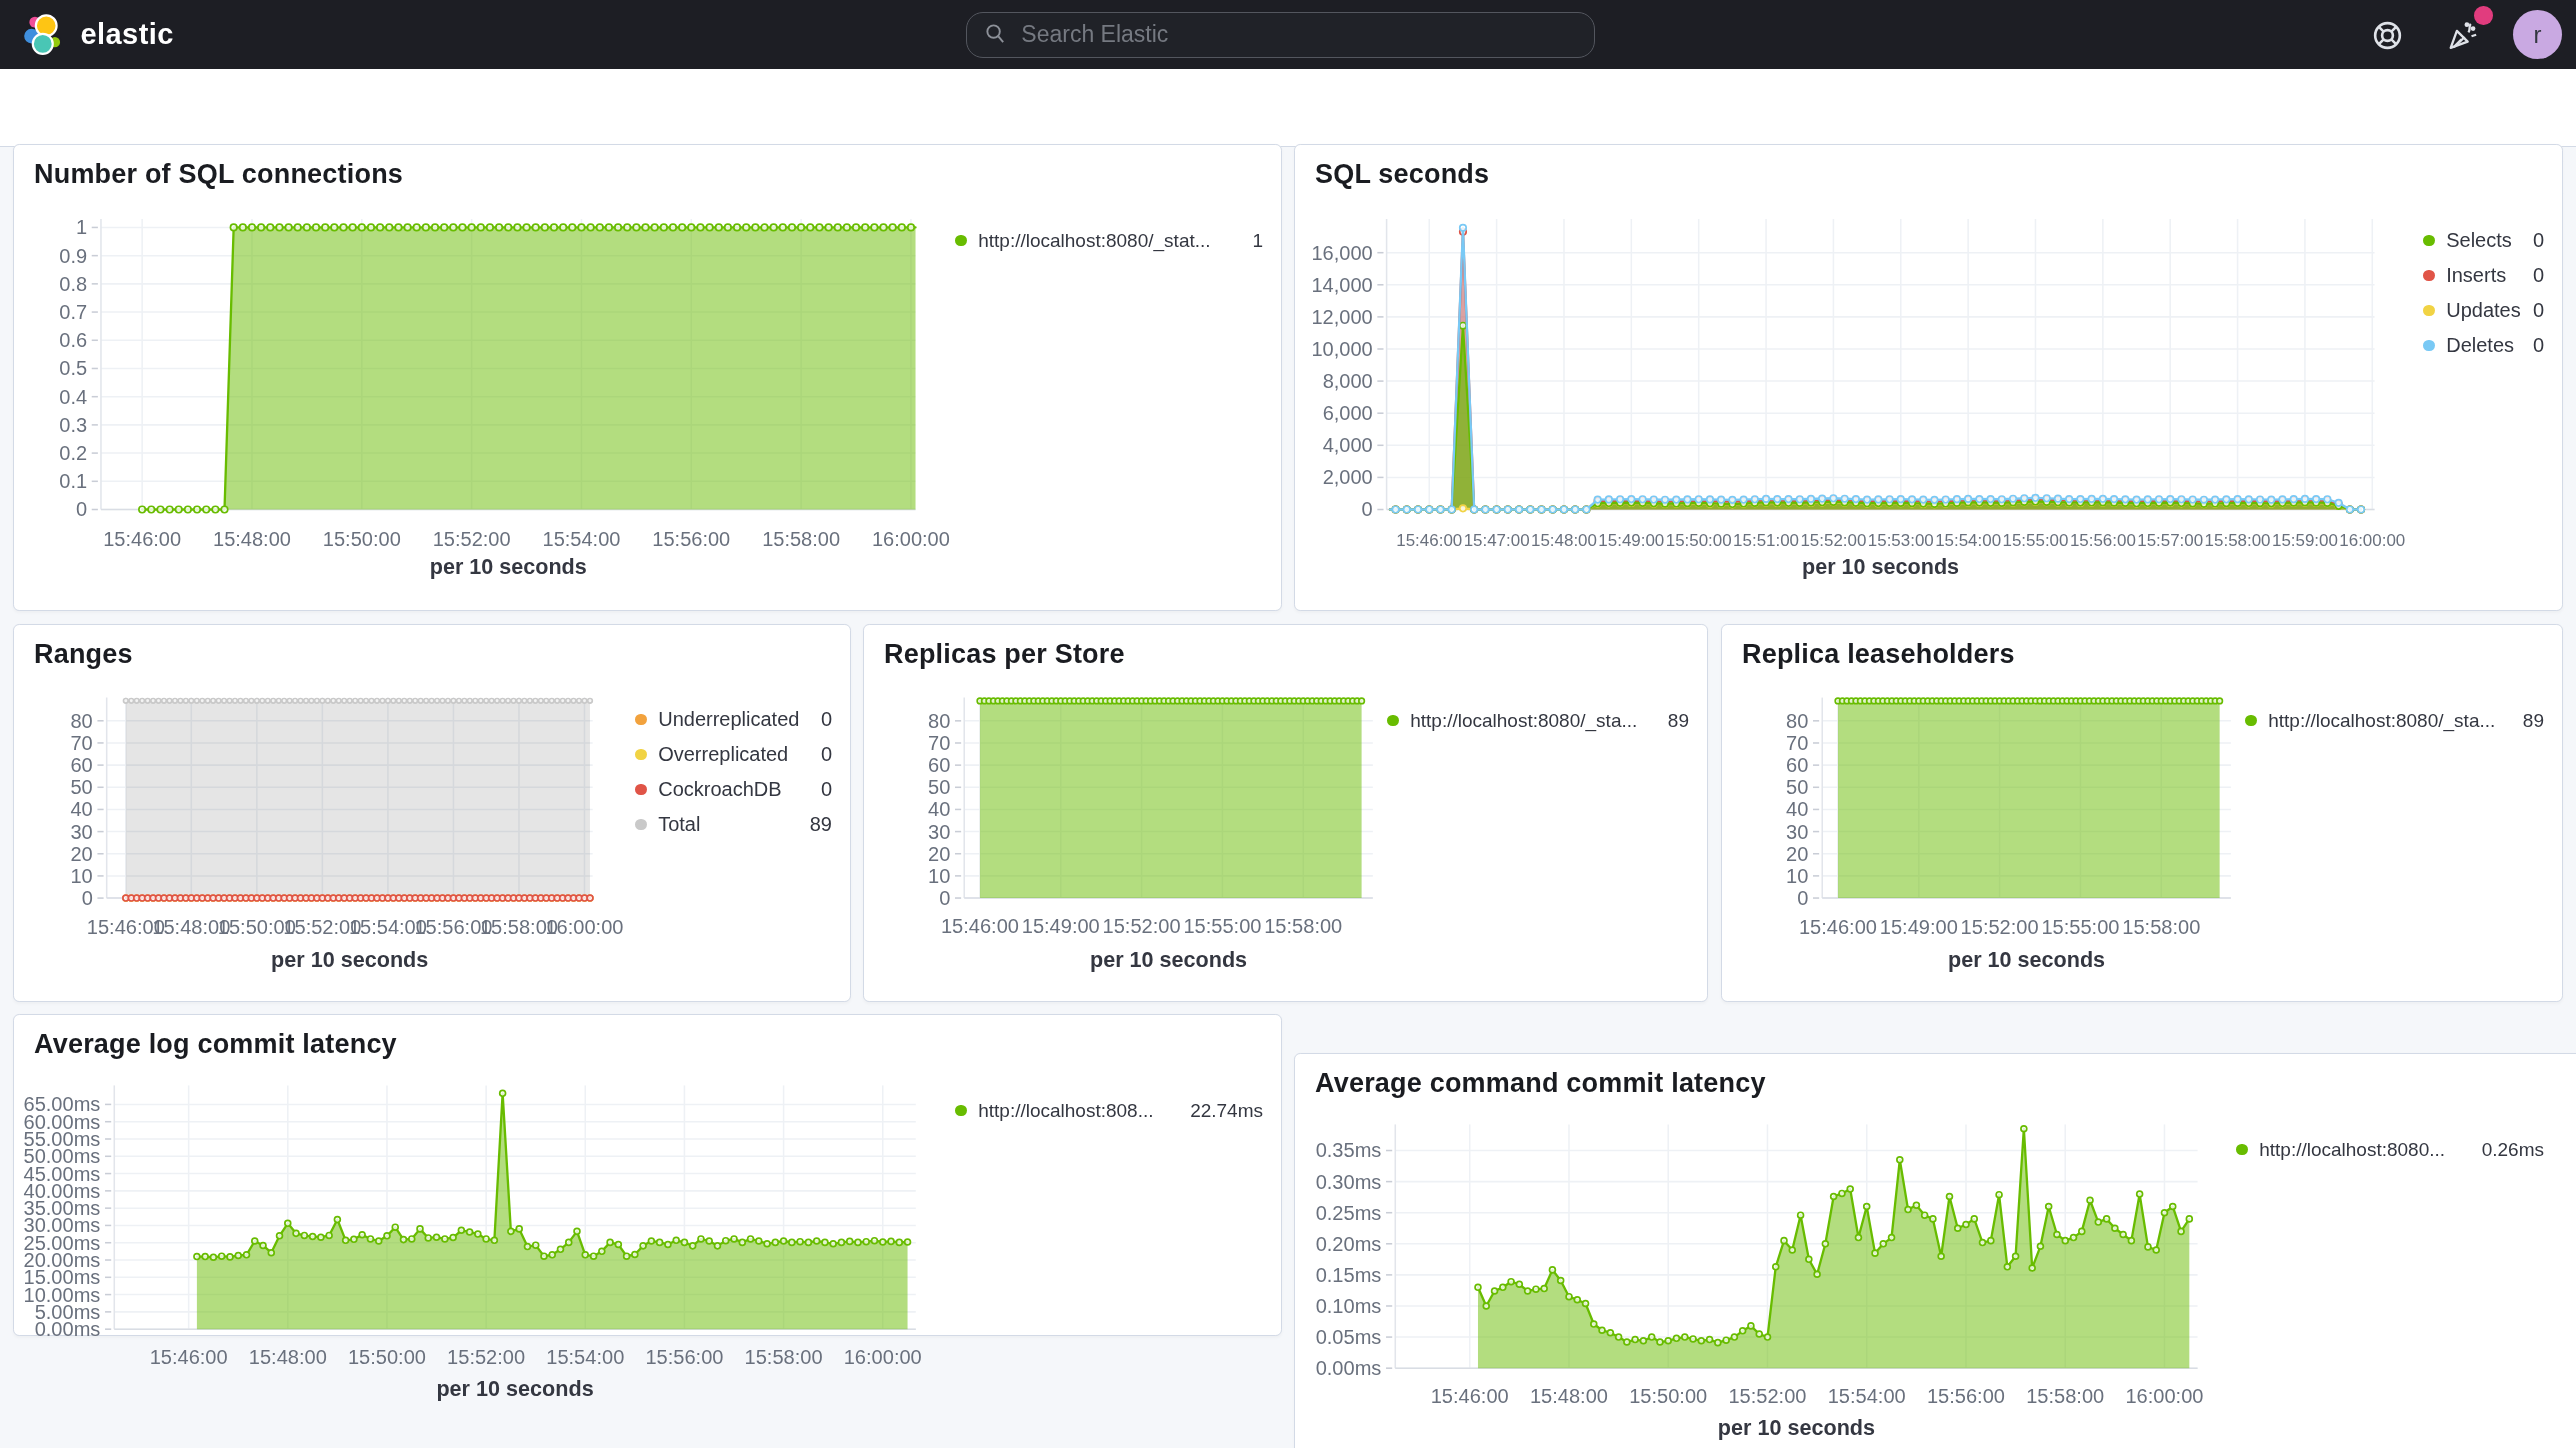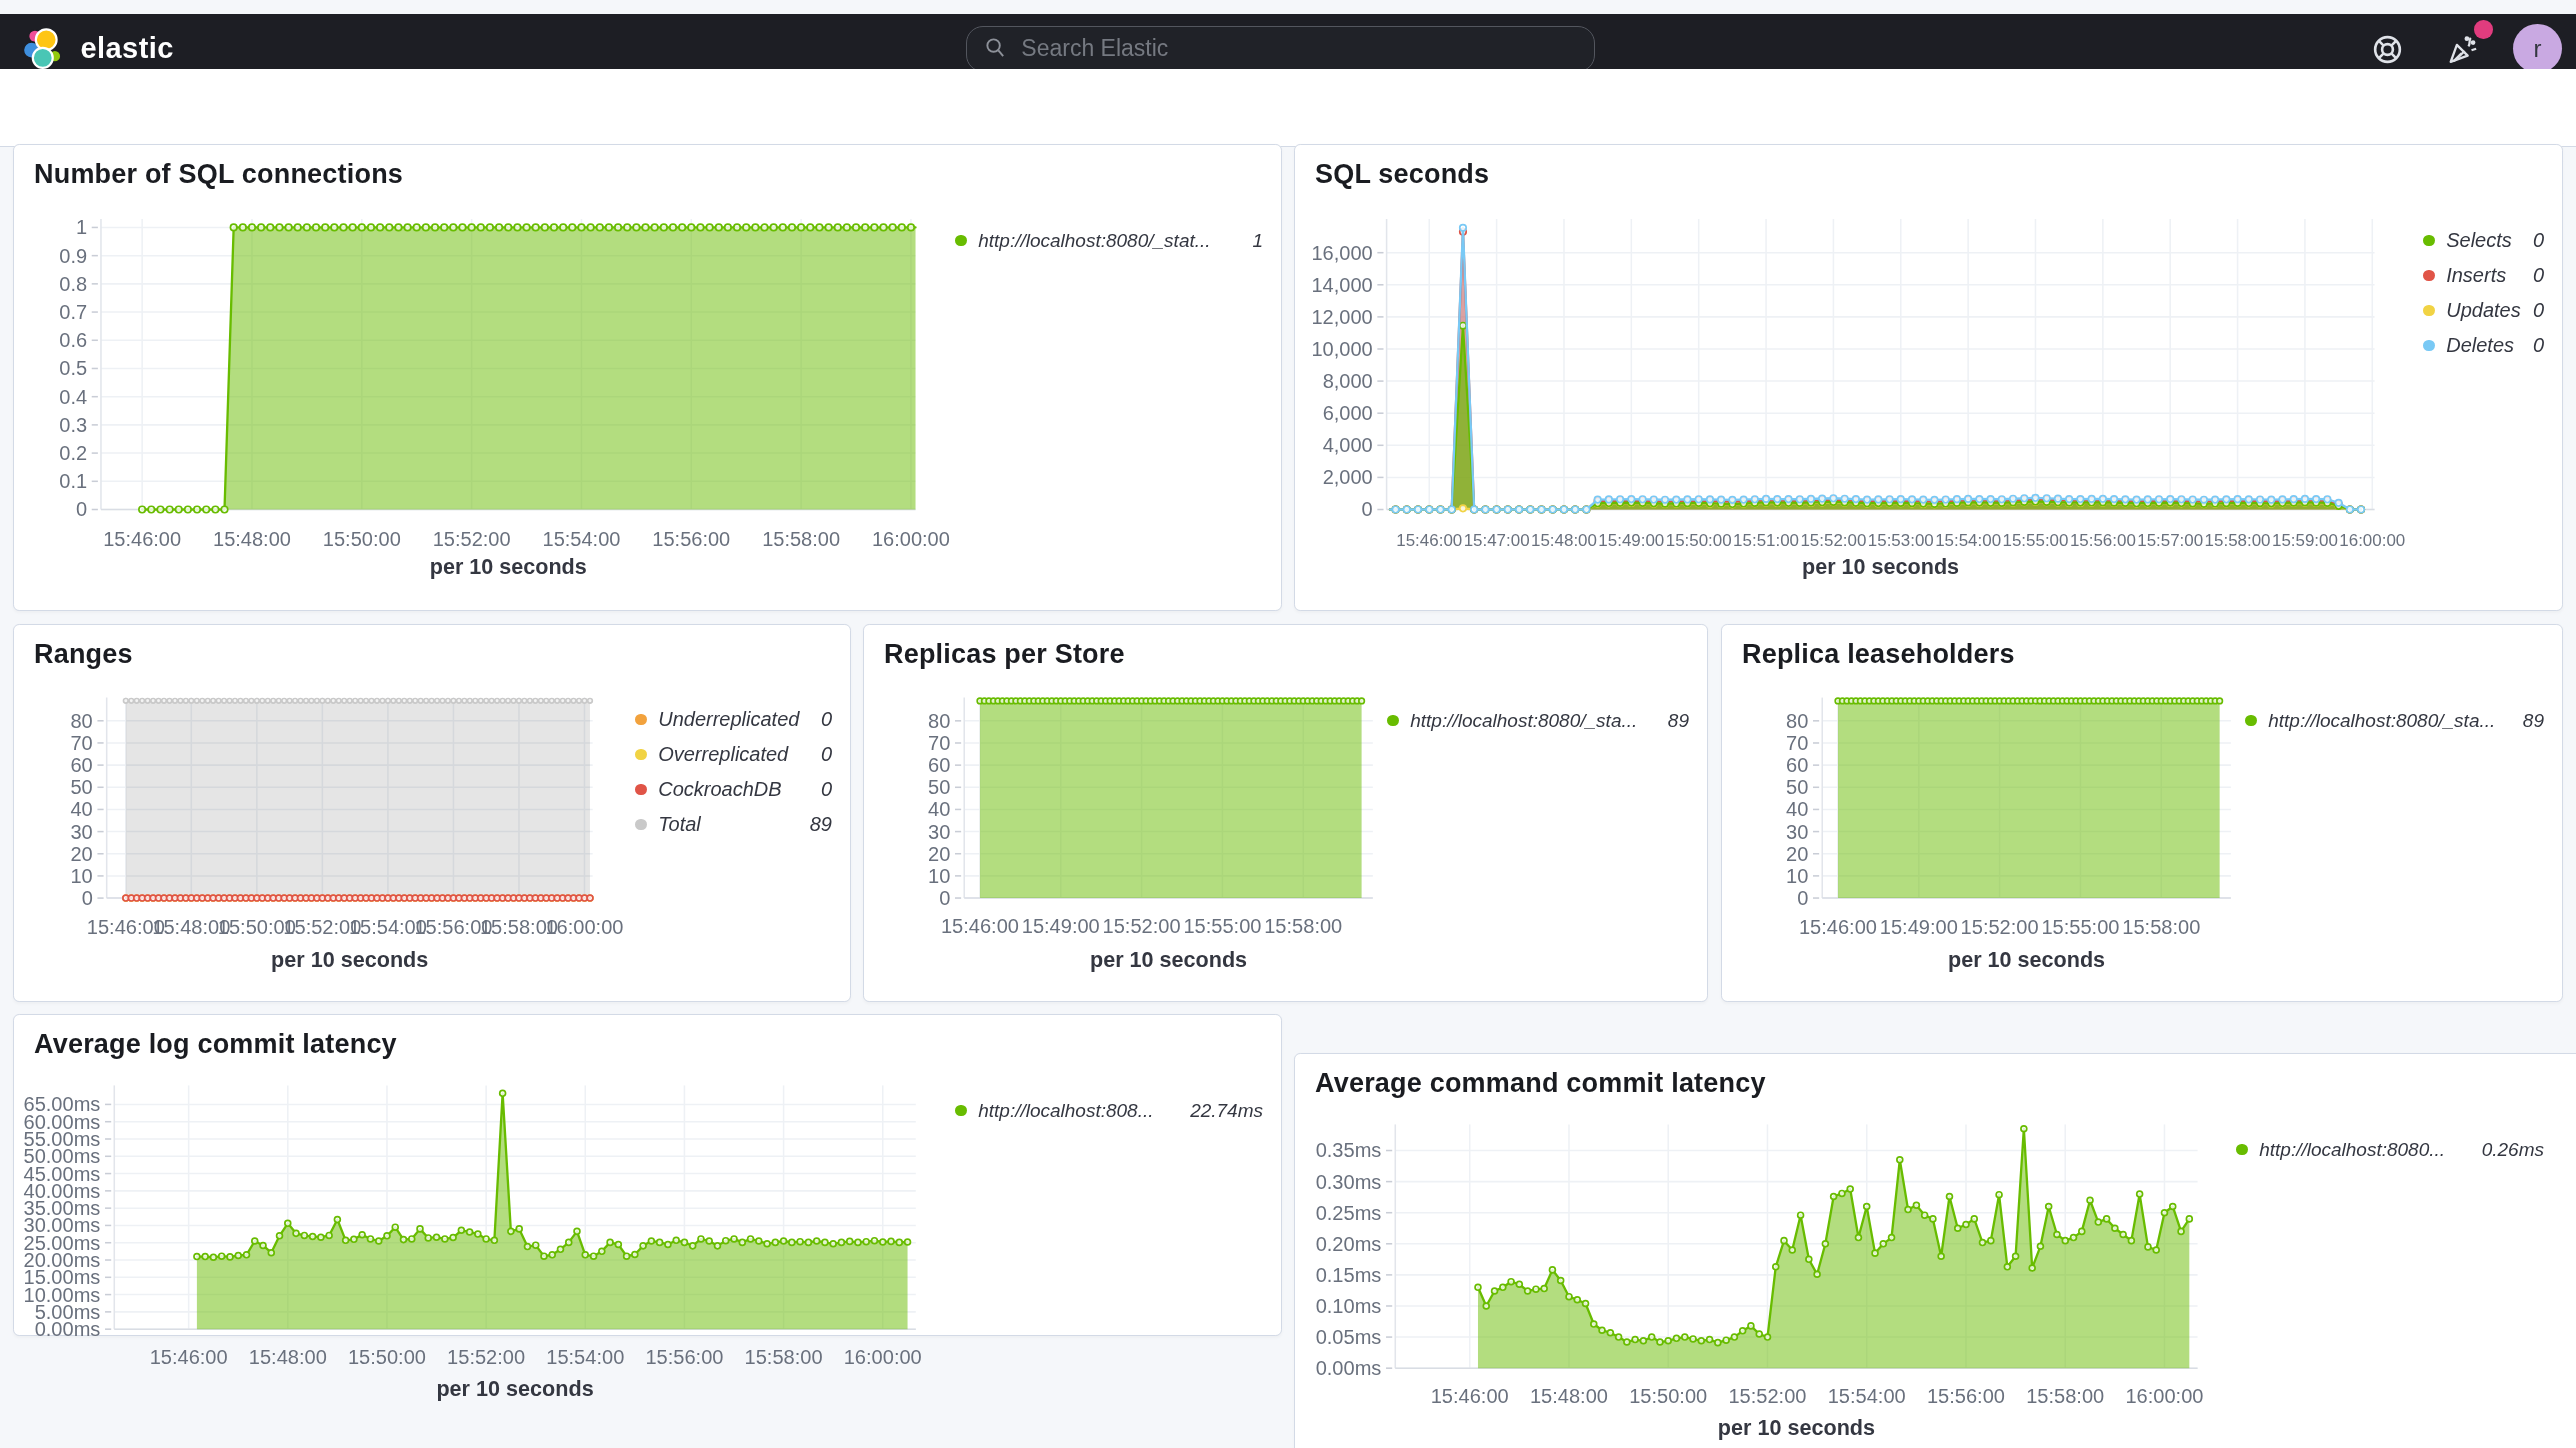--- a/index.html
+++ b/index.html
@@ -3,21 +3,21 @@
 <meta charset="utf-8">
 <style>
   html,body{margin:0;padding:0;}
   body{
     width:2576px;height:1448px;position:relative;overflow:hidden;
     background:#F5F7FA;
     font-family:"Liberation Sans","DejaVu Sans",sans-serif;
     -webkit-font-smoothing:antialiased;
   }
   
-  #topbar{position:absolute;left:0;top:0;width:2576px;height:69px;background:#1D1E24;margin-top:14px;}
+  #topbar{position:absolute;left:0;top:0;width:2576px;height:69px;background:#1D1E24;}
   #brand{position:absolute;left:21.6px;top:10.8px;display:flex;align-items:center;gap:14px;}
   #brand .word{color:#fff;font-size:29px;font-weight:600;letter-spacing:0.4px;}
   #searchbox{
     position:absolute;left:966px;top:11.6px;width:629px;height:46px;box-sizing:border-box;
     background:#202228;border:1.5px solid #53565E;border-radius:17px;
     display:flex;align-items:center;padding:0 17px;gap:12.3px;
   }
   #searchbox input{
     background:transparent;border:none;outline:none;color:#A6AAB3;
     font-size:23px;width:100%;font-family:inherit;
@@ -60,21 +60,21 @@
   .panel{
     position:absolute;background:#fff;border:1.2px solid #D3DAE6;border-radius:6.2px;
     box-shadow:0 1.5px 3.1px rgba(0,0,0,.03);box-sizing:border-box;
   }
   .panel-title{
     position:absolute;left:20px;top:14px;font-size:27px;font-weight:700;color:#1A1C21;
     letter-spacing:0.2px;z-index:2;
   }
   .panel svg{position:absolute;left:0;top:0;}
   .legend{position:absolute;display:flex;flex-direction:column;color:#343741;z-index:2;}
-  .legend .li{display:flex;align-items:center;height:35px;cursor:pointer;font-style:italic;}
+  .legend .li{display:flex;align-items:center;height:35px;cursor:pointer;}
   .legend .dot{width:11.6px;height:11.6px;border-radius:50%;margin-right:11.6px;flex:none;}
   .legend .lbl{white-space:nowrap;overflow:hidden;flex:1 1 auto;}
   .legend .val{margin-left:12.3px;flex:none;text-align:right;}
 </style>
 </head>
 <body>
 
 <div id="topbar">
   <div id="brand">
     <span>

